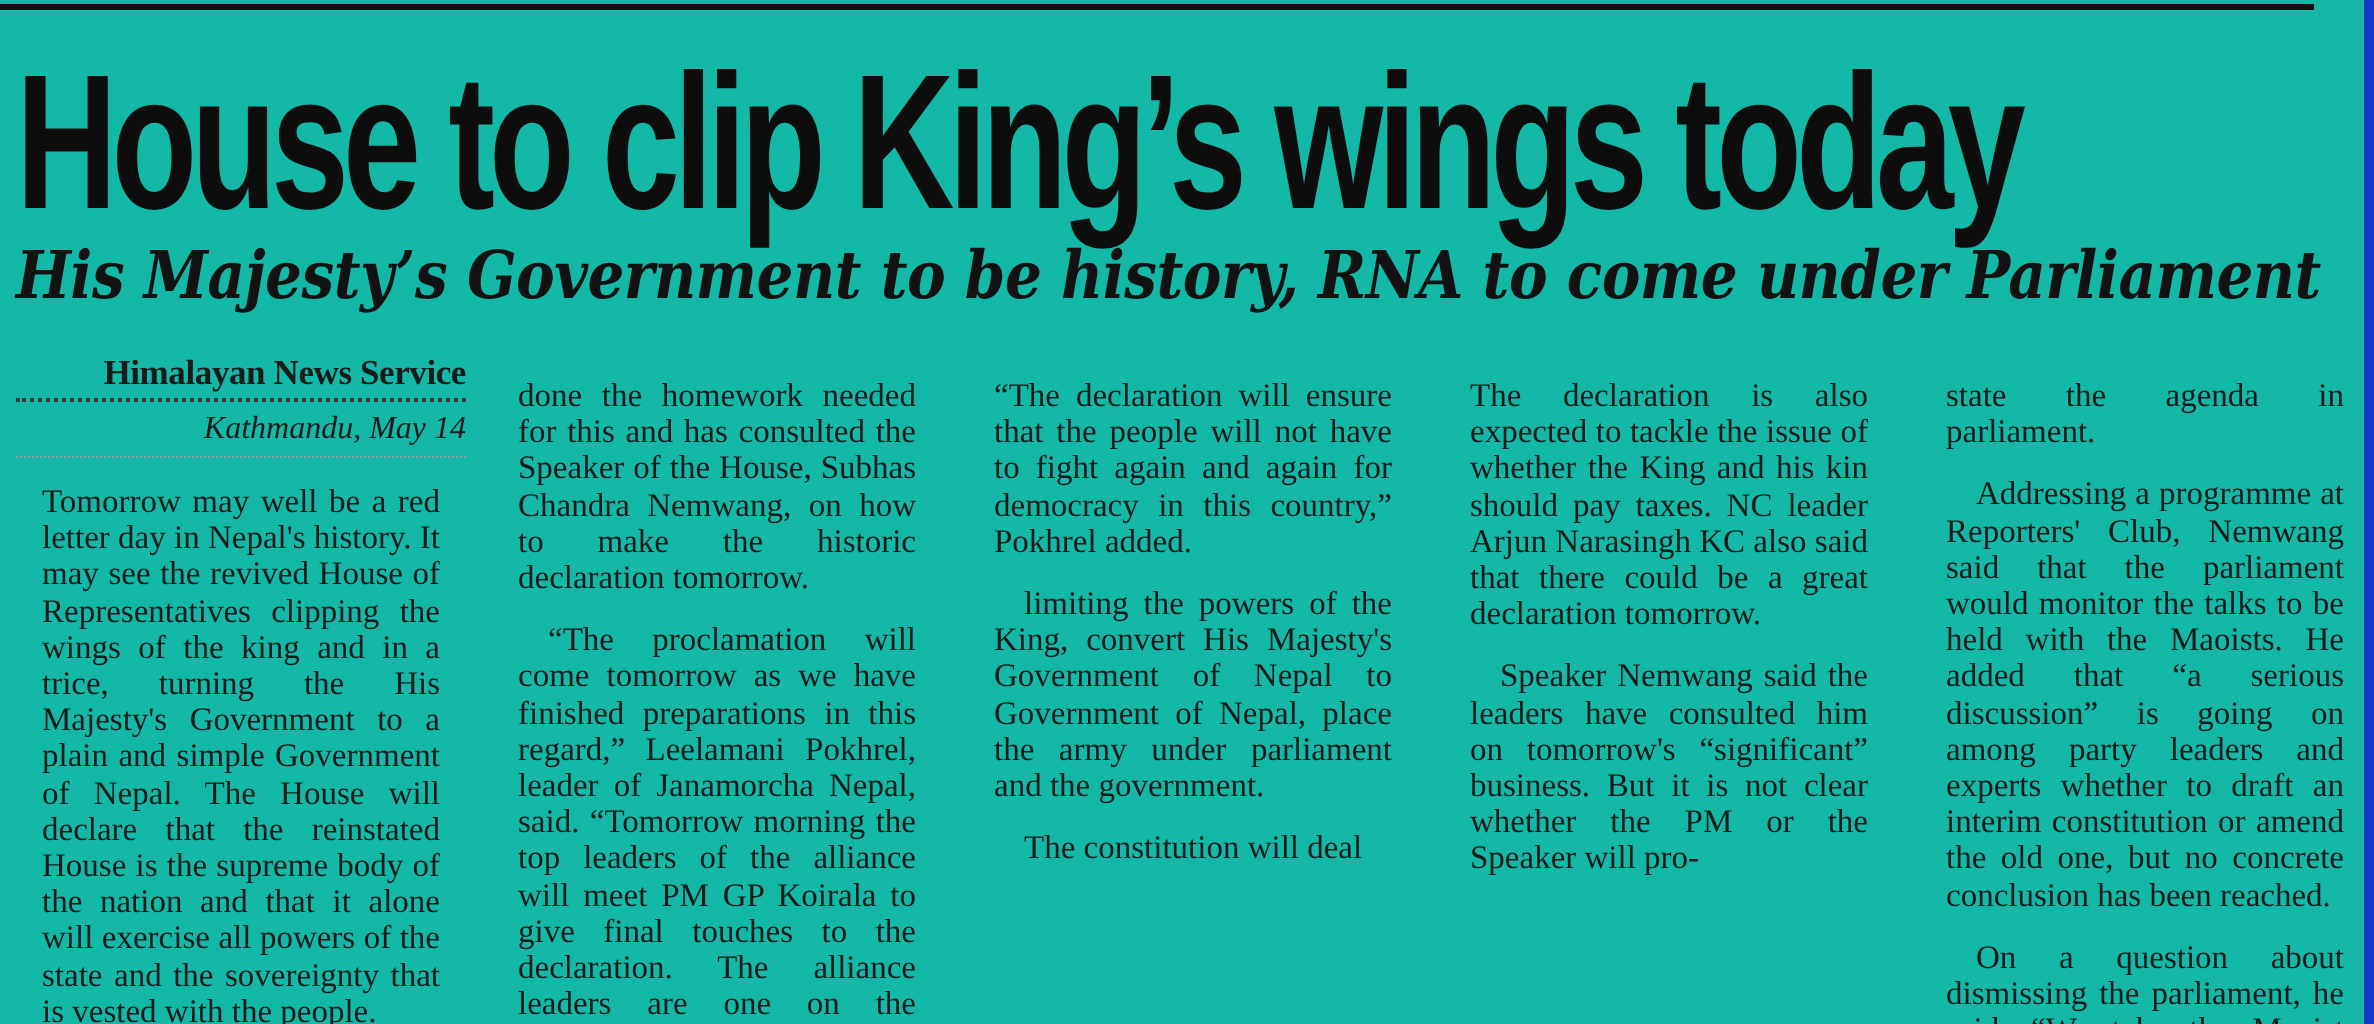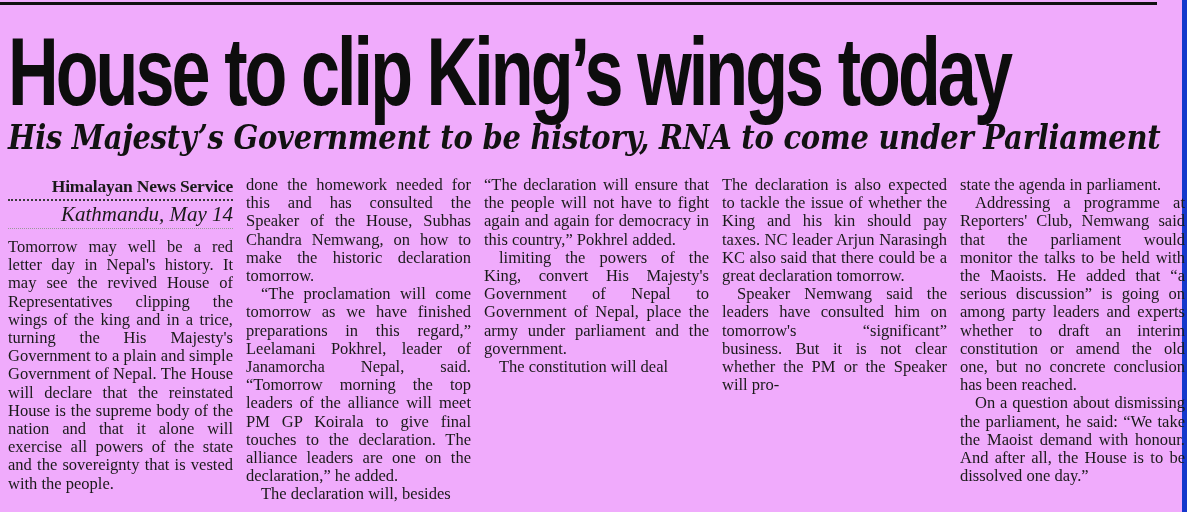--- a/index.html
+++ b/index.html
@@ -11,21 +11,21 @@
     width: 1187px;
     height: 512px;
     overflow: hidden;
     font-family: "Liberation Serif", serif;
     color: #161616;
   }
   .page {
     position: relative;
     width: 1187px;
     height: 512px;
-    background: #f0abfc;
+    background: #14b8a6;
   }
   .top-rule {
     position: absolute;
     top: 2px;
     left: 0;
     width: 1157px;
     height: 3px;
     background: #101010;
   }
   .blue-edge {
@@ -98,28 +98,28 @@
   .byline {
     font-weight: bold;
     font-size: 17.5px;
     line-height: 21px;
     padding-bottom: 2px;
     border-bottom: 2px dotted #3a3a3a;
     letter-spacing: -0.2px;
   }
   .dateline {
     font-style: italic;
-    font-size: 21px;
+    font-size: 16px;
     line-height: 21px;
     padding-top: 3px;
     padding-bottom: 3px;
     border-bottom: 1px dotted #9a9a9a;
   }
   .col p {
-    margin: 0;
+    margin: 13px;
   }
   .col p + p {
     text-indent: 15px;
   }
 </style>
 </head>
 <body>
 
 <div class="page">
 

